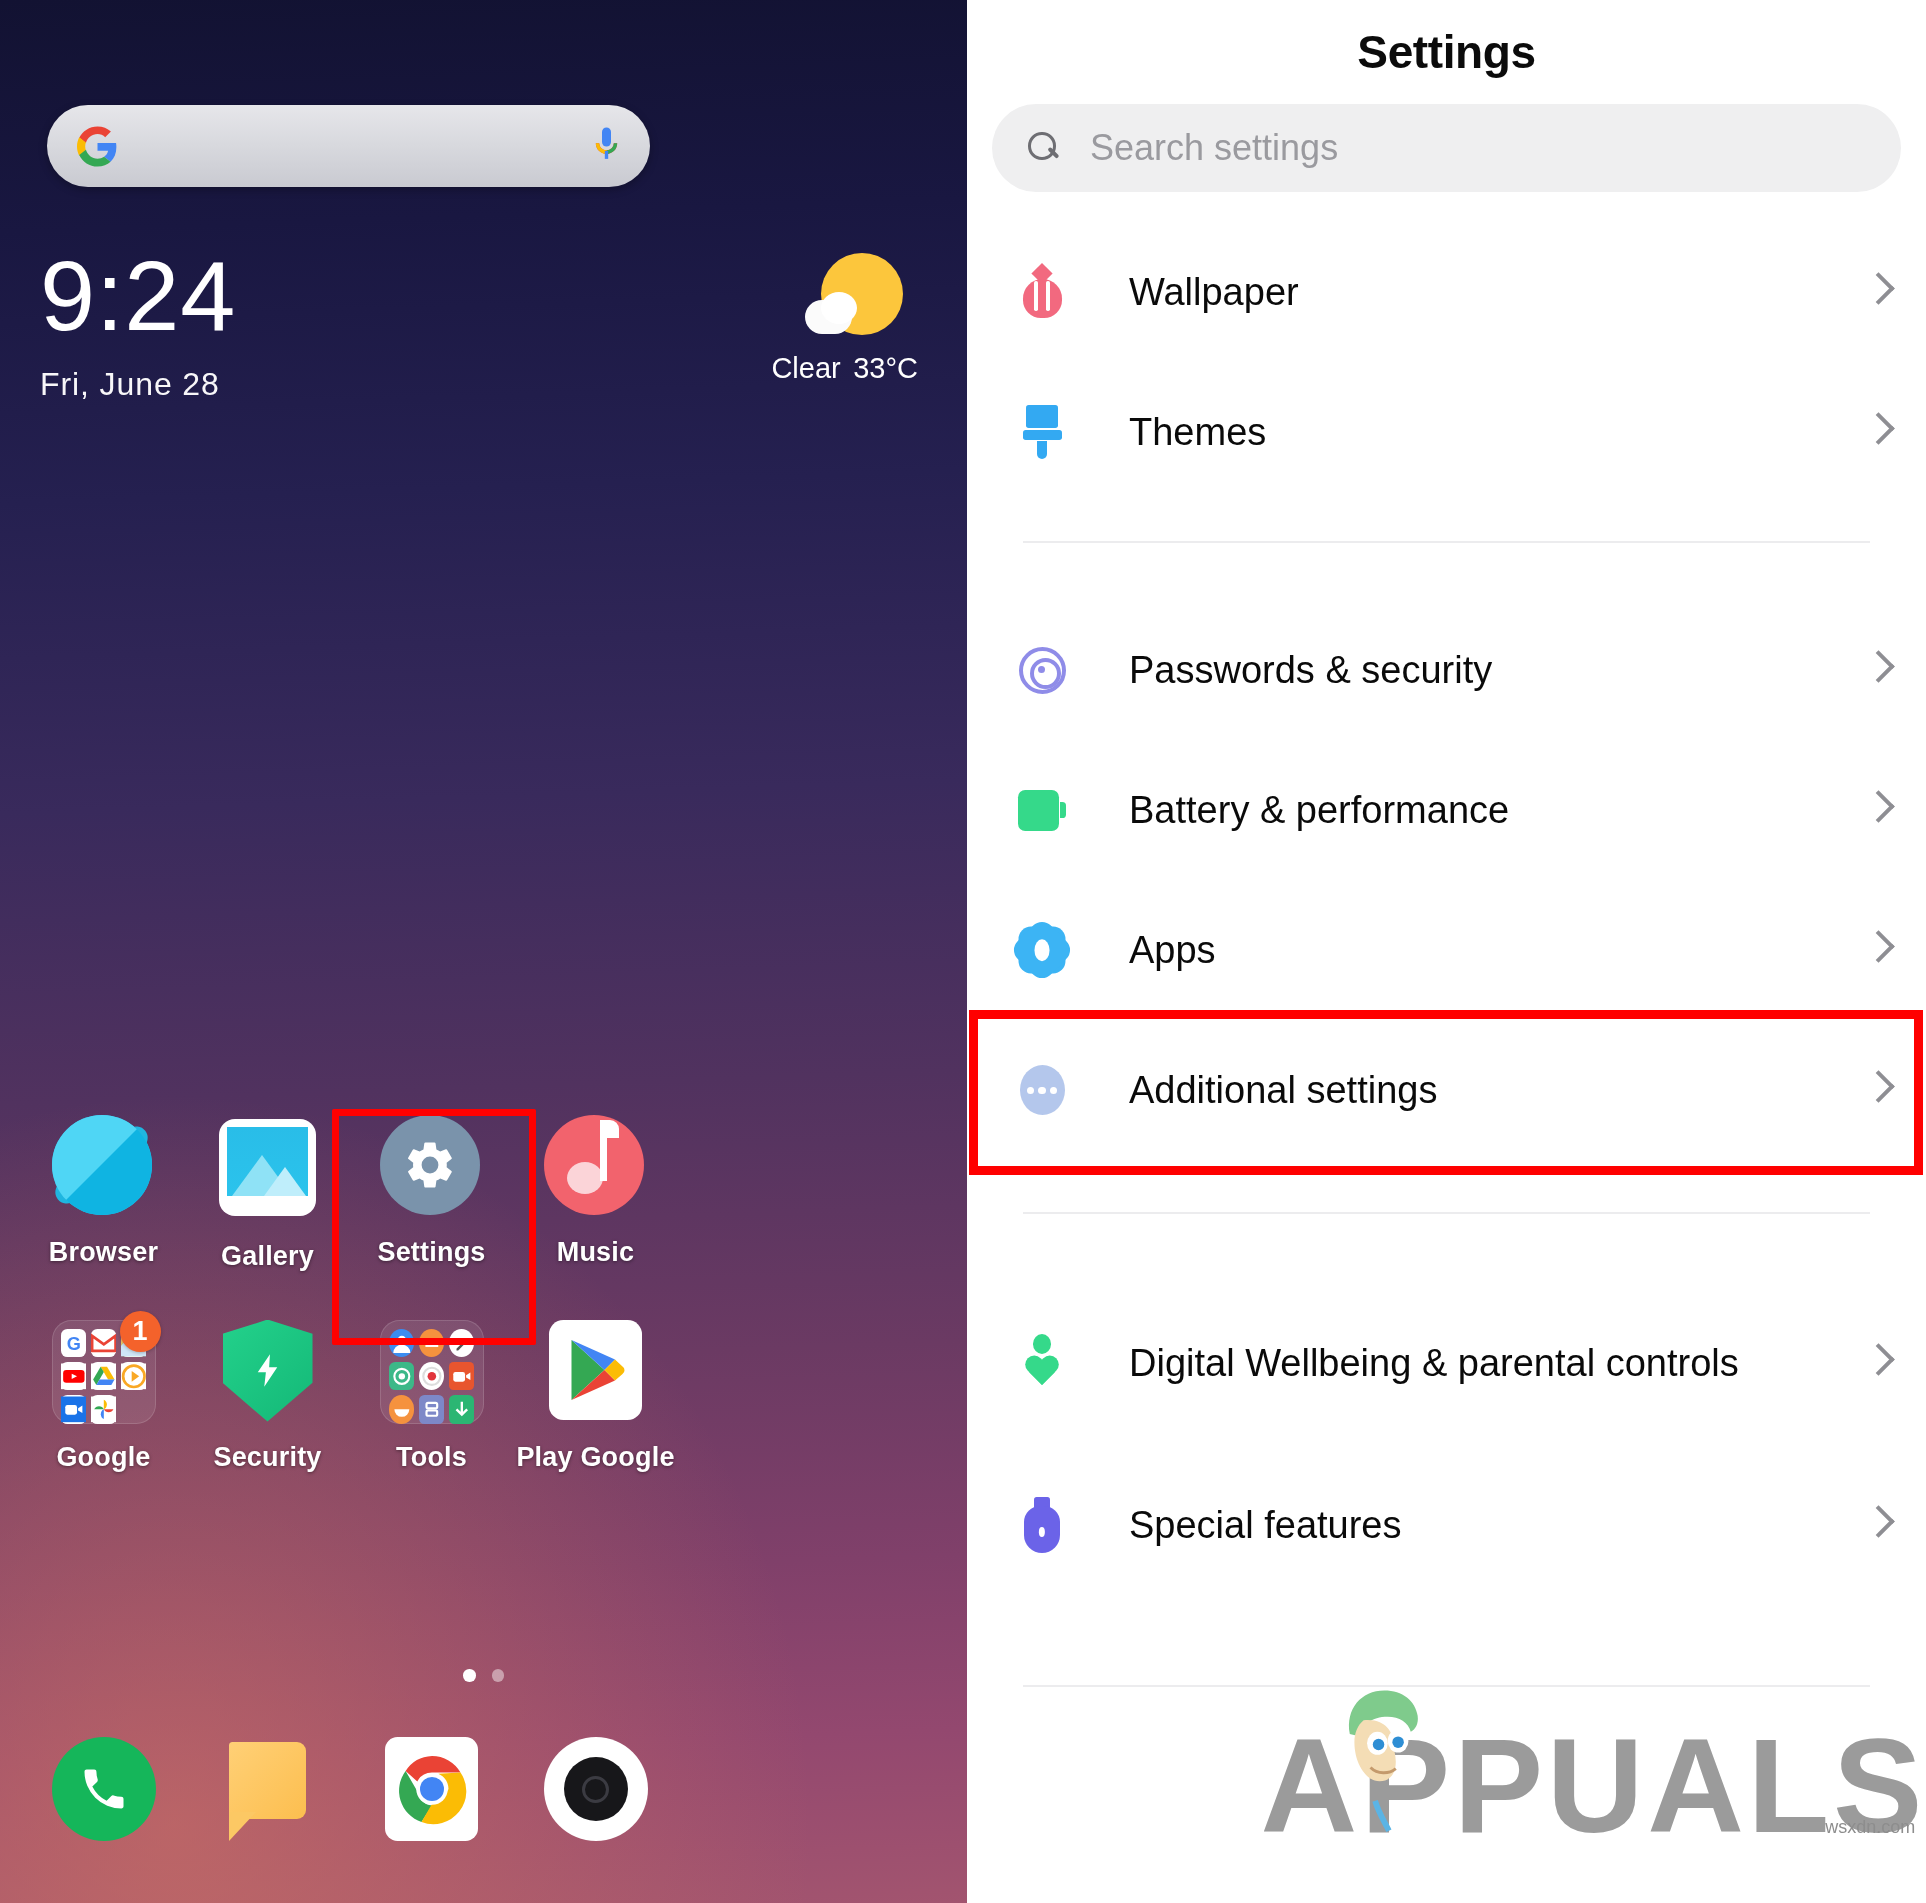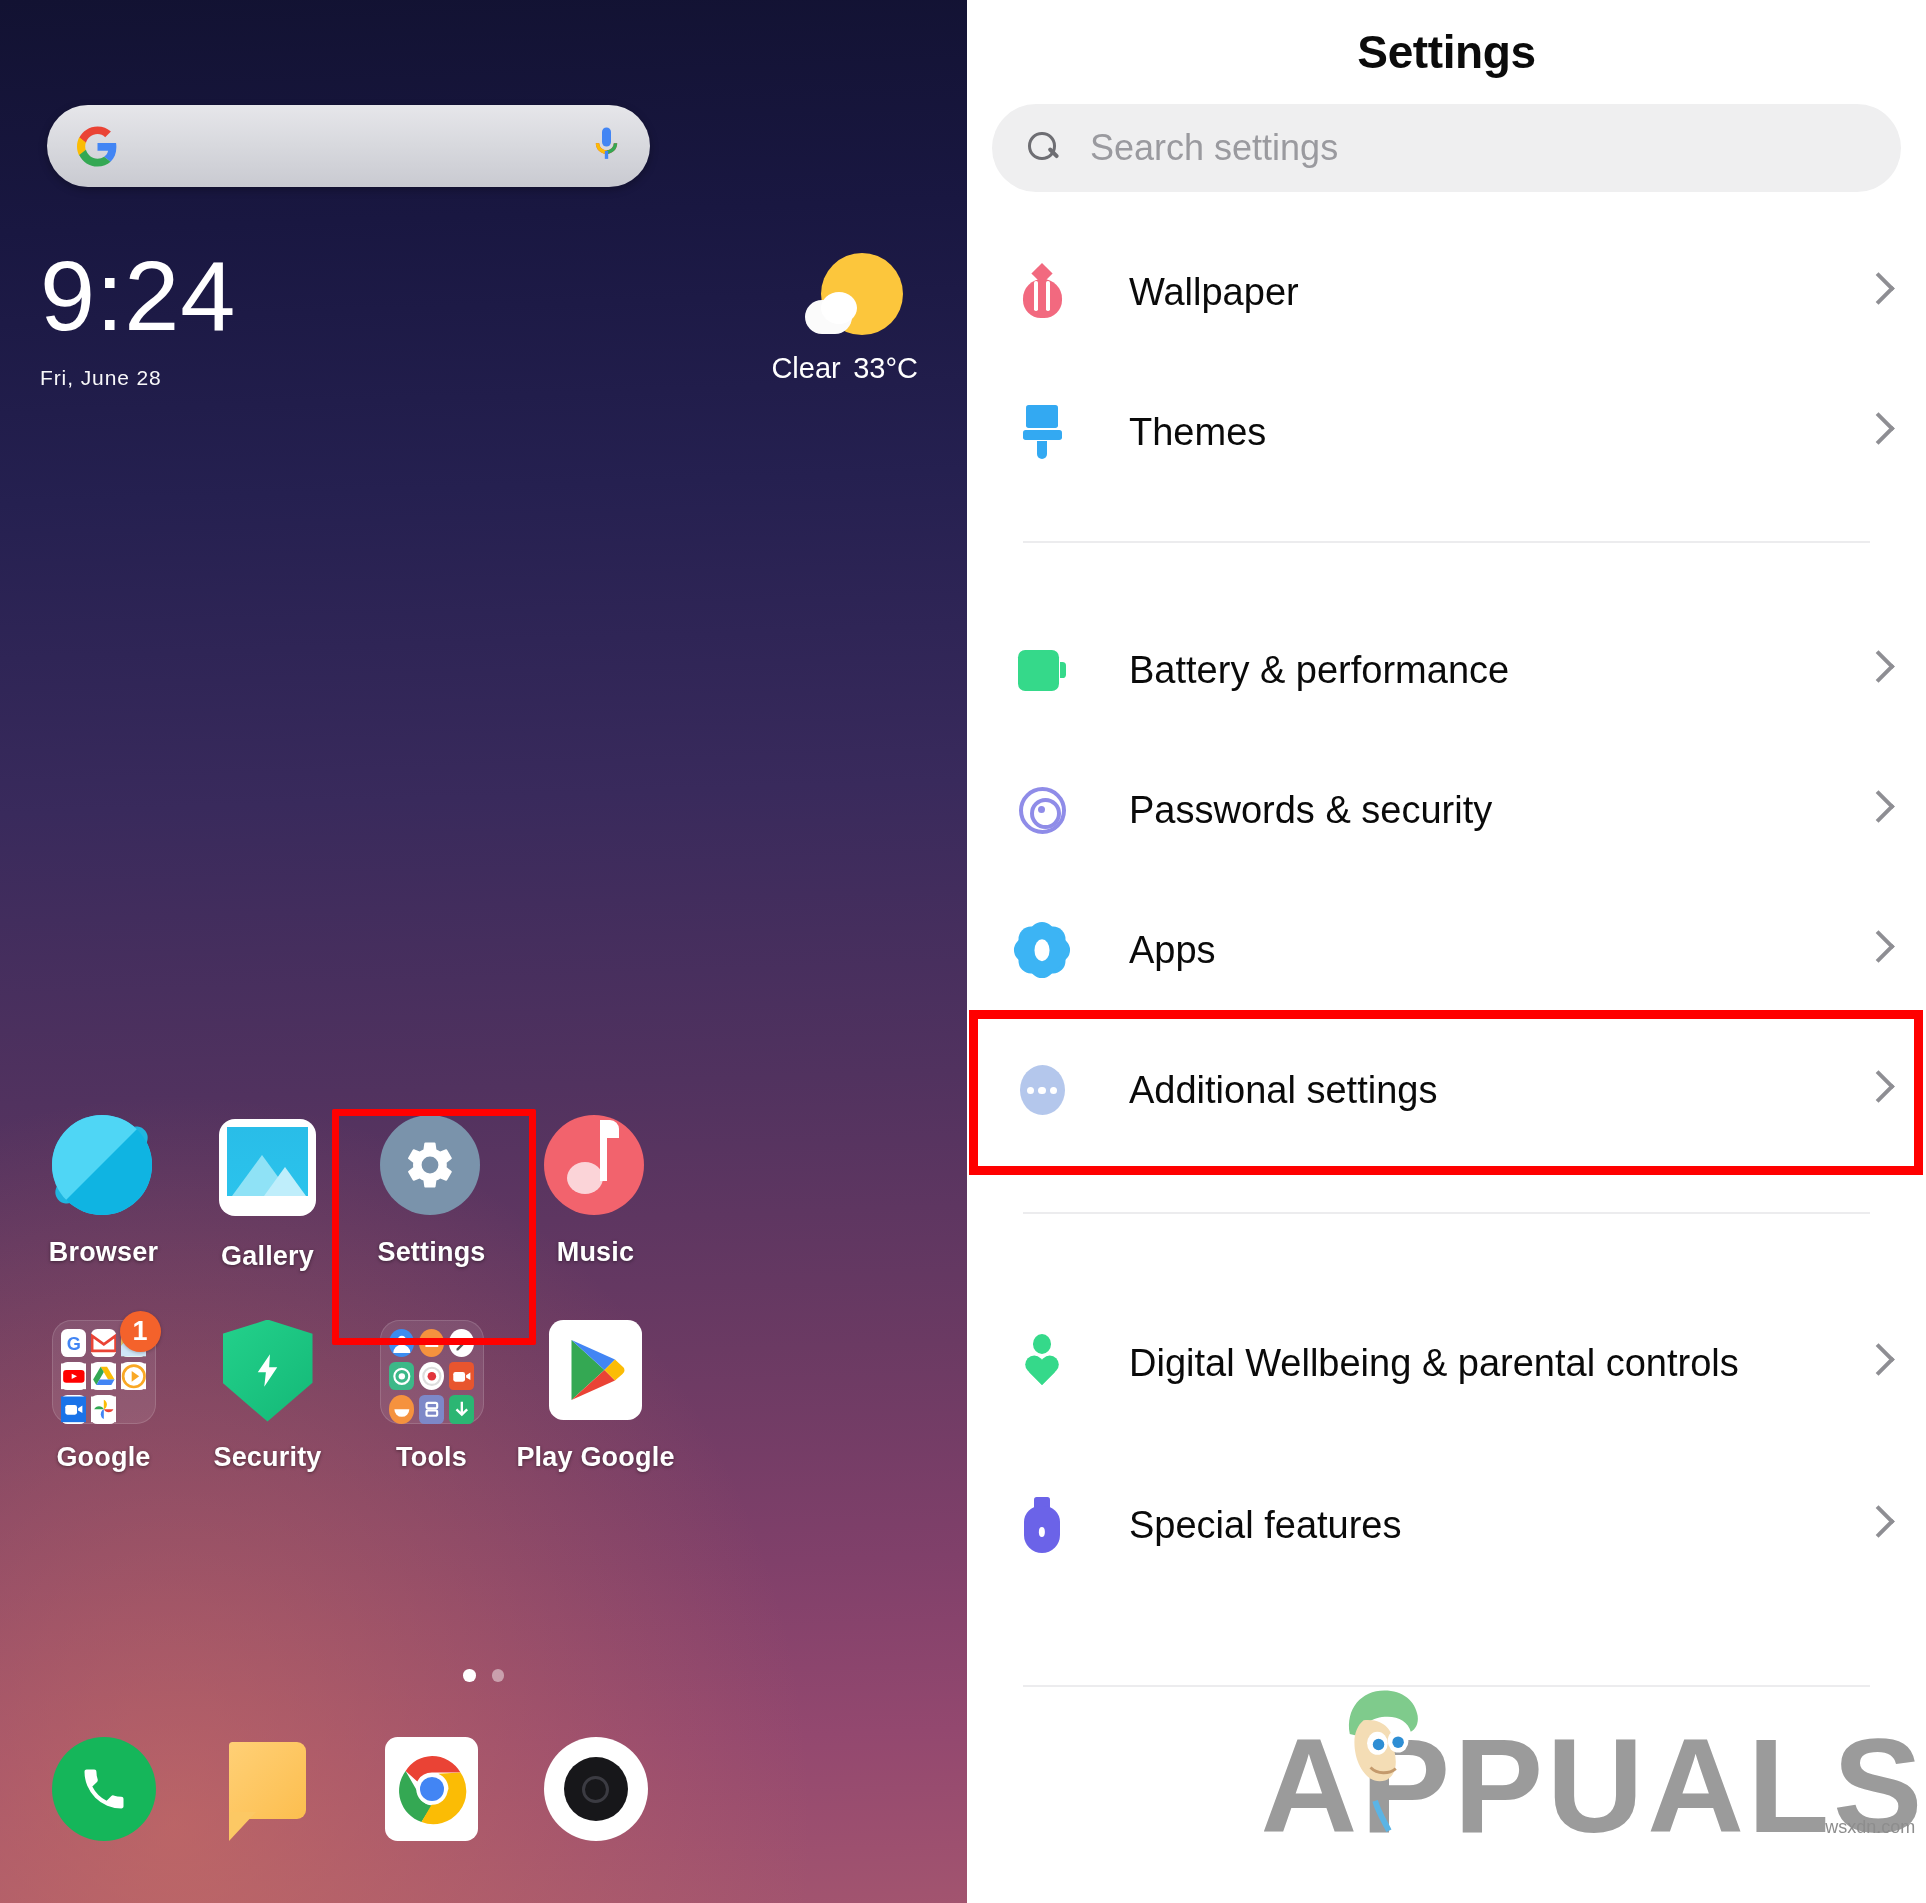--- a/index.html
+++ b/index.html
@@ -44,21 +44,21 @@
   
   .clock {
     position: absolute; left: 40px; top: 249px;
     color: #fff; letter-spacing: 0.9px;
   }
   .clock .time {
     font-size: 99px; font-weight: 300; line-height: 0.95;
     font-family: "Liberation Sans", sans-serif;
   }
   .clock .date {
-    font-size: 21px; font-weight: 400; margin-top: 23px; opacity: .97;
+    font-size: 32px; font-weight: 400; margin-top: 23px; opacity: .97;
   }
   .weather {
     position: absolute; right: 49px; top: 253px;
     color: #fff;
   }
   .sun-wrap { position: relative; width: 134px; height: 90px; margin: 0 auto; }
   .sun {
     position: absolute; right: 9px; top: 0;
     width: 82px; height: 82px; border-radius: 50%;
     background: #fcc63c;
@@ -661,34 +661,34 @@
         <span class="txt">Themes</span>
         <span class="chev"></span>
       </div>
 
       <div style="height:39px"></div>
       <div class="divider"></div>
       <div class="sect-gap"></div>
 
       <div class="item">
         <span class="ico">
+            <span class="finger"></span>
+          </span>
+        <span class="txt">Passwords &amp; security</span>
+        <span class="chev"></span>
+      </div>
+
+      <div class="item">
+        <span class="ico">
           <span class="battery">
               <span class="body"></span>
               <span class="cap"></span>
             </span>
         </span>
         <span class="txt">Battery &amp; performance</span>
-        <span class="chev"></span>
-      </div>
-
-      <div class="item">
-        <span class="ico">
-            <span class="finger"></span>
-          </span>
-        <span class="txt">Passwords &amp; security</span>
         <span class="chev"></span>
       </div>
 
       <div class="item">
         <span class="ico">
           <span class="flower">
               <span class="p p1"></span>
               <span class="p p2"></span>
               <span class="core"></span>
             </span>

